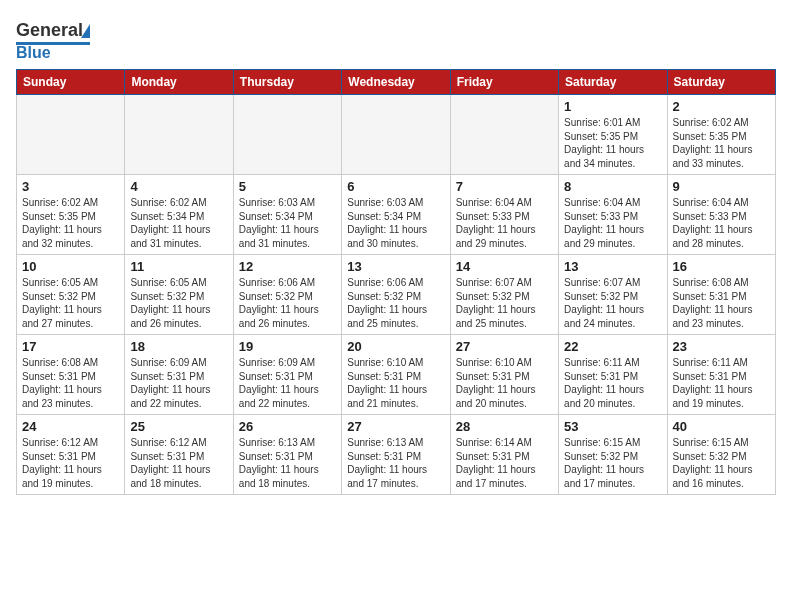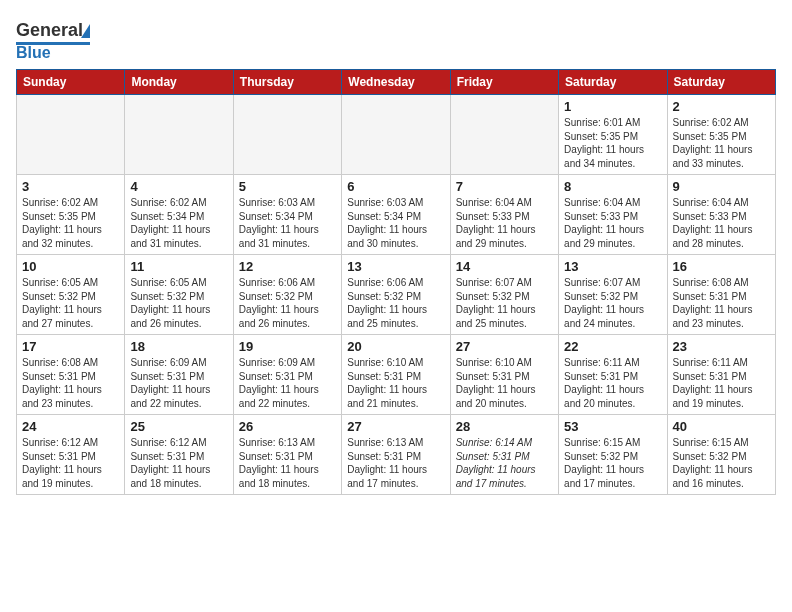--- a/index.html
+++ b/index.html
@@ -303,21 +303,21 @@
         </td>
         <td>
           <span class="day-number">27</span>
           <div class="day-info" style="white-space: pre-line;">Sunrise: 6:13 AM
 Sunset: 5:31 PM
 Daylight: 11 hours
 and 17 minutes.</div>
         </td>
         <td>
           <span class="day-number">28</span>
-          <div class="day-info" style="white-space: pre-line; font-style: italic;">Sunrise: 6:14 AM
+          <div class="day-info" style="white-space: pre-line;">Sunrise: 6:14 AM
 Sunset: 5:31 PM
 Daylight: 11 hours
 and 17 minutes.</div>
         </td>
         <td>
           <span class="day-number">53</span>
           <div class="day-info" style="white-space: pre-line;">Sunrise: 6:15 AM
 Sunset: 5:32 PM
 Daylight: 11 hours
 and 17 minutes.</div>

